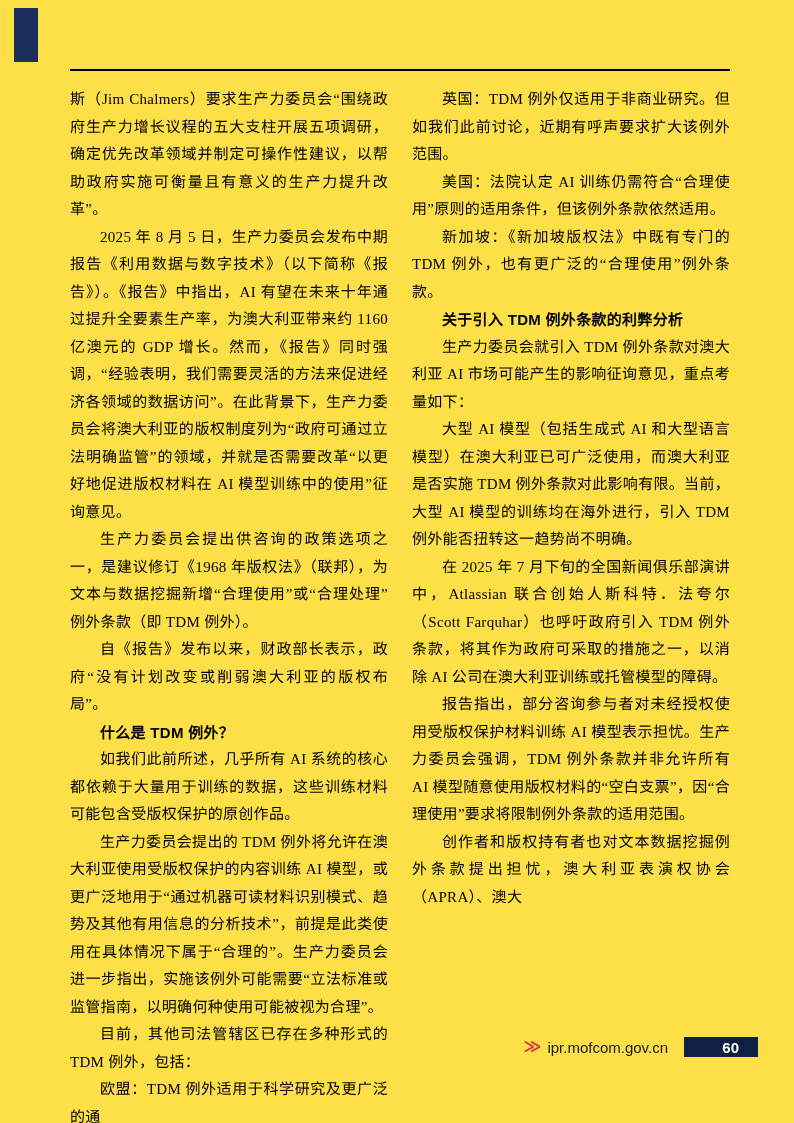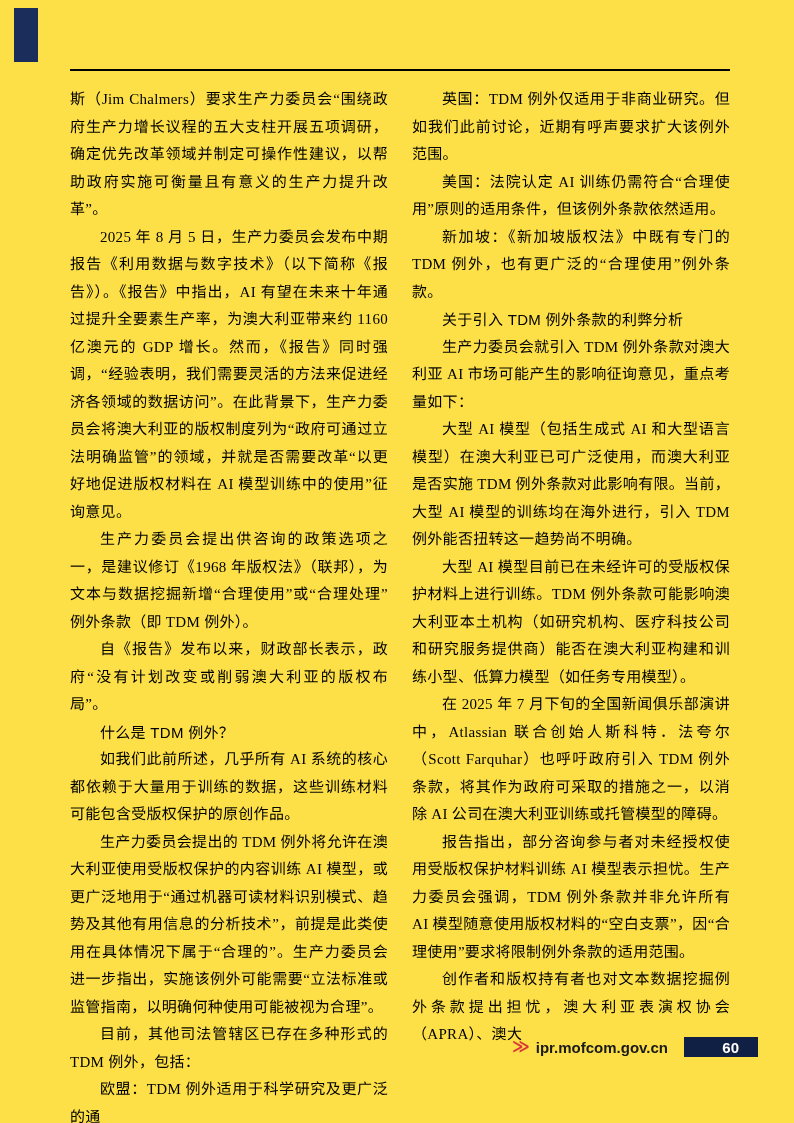--- a/index.html
+++ b/index.html
@@ -51,21 +51,21 @@
   .para {
     margin: 0;
     text-indent: 0;
   }
   .para.indent {
     text-indent: 2em;
   }
   .heading {
     margin: 0;
     text-indent: 2em;
-    font-weight: normal;
+    font-weight: bold;
     font-family: "Liberation Sans", "DejaVu Sans", sans-serif;
     font-size: 15px;
   }
   .footer {
     position: absolute;
     left: 70px;
     top: 1036px;
     width: 688px;
     height: 22px;
     display: flex;
@@ -76,21 +76,21 @@
   .chev {
     color: #d9363a;
     font-size: 17px;
     font-weight: bold;
     margin-right: 6px;
     line-height: 20px;
   }
   .domain {
     color: #1a1a1a;
     font-size: 15px;
-    font-weight: 700;
+    font-weight: 400;
     margin-right: 16px;
   }
   .badge {
     width: 74px;
     height: 20px;
     background: #101f44;
     color: #ffffff;
     font-size: 15px;
     font-weight: bold;
     display: flex;
@@ -121,21 +121,20 @@
         <p class="para indent">目前，其他司法管辖区已存在多种形式的 TDM 例外，包括：</p>
         <p class="para indent">欧盟：TDM 例外适用于科学研究及更广泛的通</p>
       </div>
     <div class="col">
         <p class="para indent">英国：TDM 例外仅适用于非商业研究。但如我们此前讨论，近期有呼声要求扩大该例外范围。</p>
         <p class="para indent">美国：法院认定 AI 训练仍需符合“合理使用”原则的适用条件，但该例外条款依然适用。</p>
         <p class="para indent">新加坡：《新加坡版权法》中既有专门的 TDM 例外，也有更广泛的“合理使用”例外条款。</p>
         <p class="heading">关于引入 TDM 例外条款的利弊分析</p>
         <p class="para indent">生产力委员会就引入 TDM 例外条款对澳大利亚 AI 市场可能产生的影响征询意见，重点考量如下：</p>
         <p class="para indent">大型 AI 模型（包括生成式 AI 和大型语言模型）在澳大利亚已可广泛使用，而澳大利亚是否实施 TDM 例外条款对此影响有限。当前，大型 AI 模型的训练均在海外进行，引入 TDM 例外能否扭转这一趋势尚不明确。</p>
-        <p class="para indent">大型 AI 模型目前已在未经许可的受版权保护材料上进行训练。TDM 例外条款可能影响澳大利亚本土机构（如研究机构、医疗科技公司和研究服务提供商）能否在澳大利亚构建和训练小型、低算力模型（如任务专用模型）。</p>
         <p class="para indent">在 2025 年 7 月下旬的全国新闻俱乐部演讲中，Atlassian 联合创始人斯科特．法夸尔（Scott Farquhar）也呼吁政府引入 TDM 例外条款，将其作为政府可采取的措施之一，以消除 AI 公司在澳大利亚训练或托管模型的障碍。</p>
         <p class="para indent">报告指出，部分咨询参与者对未经授权使用受版权保护材料训练 AI 模型表示担忧。生产力委员会强调，TDM 例外条款并非允许所有 AI 模型随意使用版权材料的“空白支票”，因“合理使用”要求将限制例外条款的适用范围。</p>
         <p class="para indent">创作者和版权持有者也对文本数据挖掘例外条款提出担忧，澳大利亚表演权协会（APRA）、澳大</p>
       </div>
   </div>
 
   <div class="footer">
     <span class="chev">≫</span>
     <span class="domain">ipr.mofcom.gov.cn</span>
     <span class="badge">60</span>

